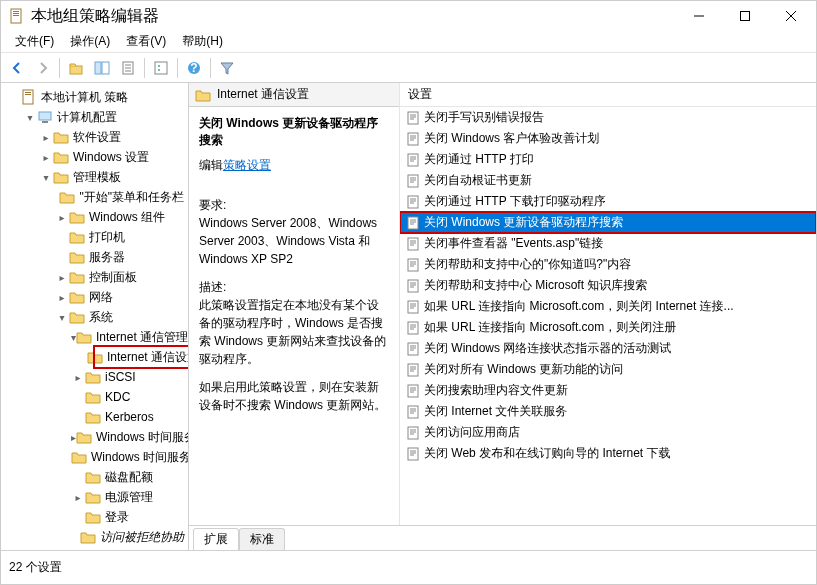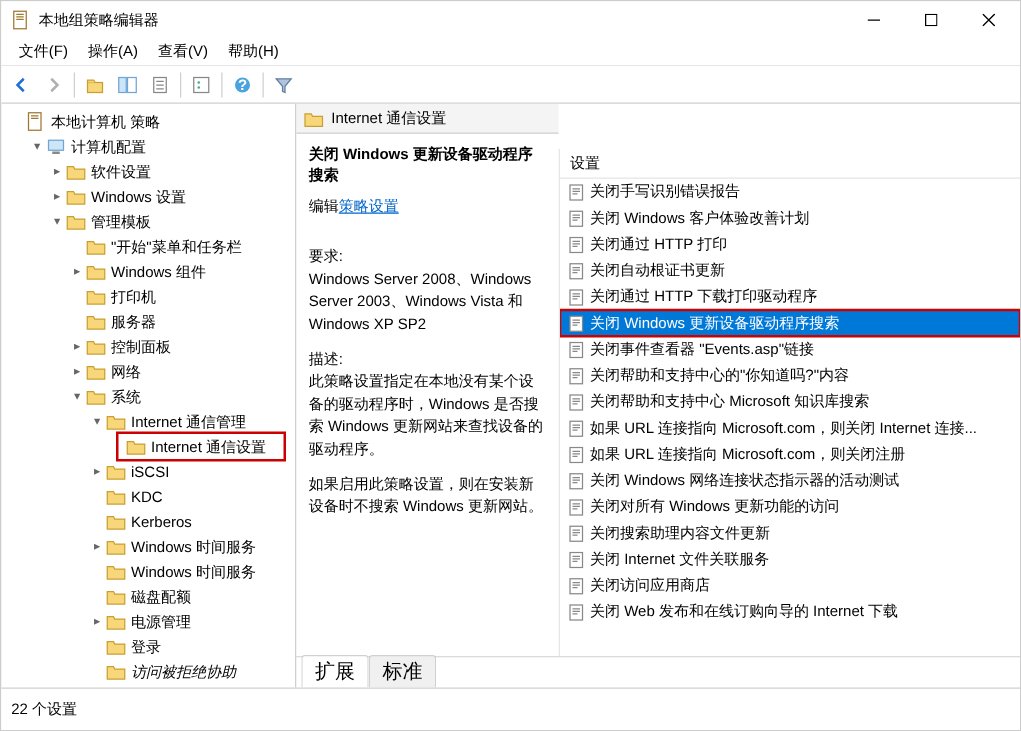--- a/index.html
+++ b/index.html
@@ -1,47 +1,47 @@
 <!DOCTYPE html>
 <html><head>
 <meta charset="utf-8">
 <style>
 * { box-sizing: border-box; margin: 0; padding: 0; font-family: "Microsoft YaHei", "Segoe UI", sans-serif; font-size: 12px; }
 body { background: #fff; width: 817px; height: 585px; overflow: hidden; display: flex; flex-direction: column; border: 1px solid #ccc; }
 .titlebar { height: 30px; display: flex; align-items: center; padding: 0 2px 0 8px; background: #fff; }
 .titlebar .app-icon { width: 16px; height: 16px; margin-right: 6px; }
-.titlebar .title { flex: 1; font-size: 12px; color: #000; }
+.titlebar .title { flex: 1; font-size: 16px; color: #000; }
 .win-btn { width: 46px; height: 30px; display: flex; align-items: center; justify-content: center; color: #000; }
 .menubar { height: 22px; display: flex; align-items: center; padding: 0 6px; background: #fff; border-bottom: 1px solid #e5e5e5; }
 .menu-item { padding: 2px 8px; color: #000; }
 .toolbar { height: 30px; display: flex; align-items: center; padding: 0 4px; gap: 2px; border-bottom: 1px solid #d0d0d0; background: #fff; }
 .tool-btn { width: 24px; height: 24px; display: flex; align-items: center; justify-content: center; border-radius: 2px; }
 .tool-sep { width: 1px; height: 20px; background: #d0d0d0; margin: 0 2px; }
 .main { flex: 1; display: flex; min-height: 0; }
-.tree-pane { width: 236px; border-right: 1px solid #d0d0d0; overflow: auto; padding: 4px 0; position: relative; }
+.tree-pane { width: 188px; border-right: 1px solid #d0d0d0; overflow: auto; padding: 4px 0; position: relative; }
 .tree-pane::-webkit-scrollbar { width: 16px; }
 .tree-pane::-webkit-scrollbar-thumb { background: #c0c0c0; }
 .tree-pane::-webkit-scrollbar-track { background: #f0f0f0; }
 .content-pane { flex: 1; display: flex; flex-direction: column; min-width: 0; }
 .content-area { flex: 1; display: flex; min-height: 0; border-bottom: 1px solid #d0d0d0; }
 .desc-col { width: 210px; padding: 6px 10px; overflow: auto; }
 .desc-header { height: 24px; display: flex; align-items: center; font-size: 12px; color: #000; background: #f4f4f4; border-bottom: 1px solid #d0d0d0; padding: 0 6px; margin: -6px -10px 8px -10px; }
 .desc-header .folder-icon { margin-right: 6px; }
 .desc-title { font-weight: bold; margin-bottom: 8px; line-height: 1.4; }
 .desc-link { color: #0066cc; text-decoration: underline; }
 .desc-body { margin-top: 22px; line-height: 1.5; }
 .desc-body p { margin-bottom: 10px; }
-.list-col { flex: 1; overflow: auto; border-left: 1px solid #e5e5e5; position: relative; margin-top: 36px; }
+.list-col { flex: 1; overflow: auto; border-left: 1px solid #e5e5e5; position: relative; }
 .list-header { height: 24px; background: #fff; border-bottom: 1px solid #e5e5e5; display: flex; align-items: center; padding: 0 8px; font-size: 12px; position: sticky; top: 0; }
 .list-items { }
 .list-item { height: 21px; display: flex; align-items: center; padding: 0 6px; gap: 4px; white-space: nowrap; }
 .list-item.selected { background: #0078d7; color: #fff; }
 .list-item.hl-box { outline: 2px solid #c00; outline-offset: -1px; }
 .tabs-row { height: 24px; display: flex; align-items: flex-end; padding: 0 4px; background: #fff; }
-.tab { padding: 2px 10px; border: 1px solid #d0d0d0; border-bottom: none; background: #fff; margin-right: 0px; border-radius: 3px 3px 0 0; font-size: 16px; }
+.tab { padding: 2px 10px; border: 1px solid #d0d0d0; border-bottom: none; background: #fff; margin-right: 0px; border-radius: 3px 3px 0 0; font-size: 12px; }
 .tab.inactive { background: #f0f0f0; }
 .statusbar { height: 34px; border-top: 1px solid #d0d0d0; display: flex; align-items: center; padding: 0 8px; font-size: 12px; background: #fff; }
 .tree-item { display: flex; align-items: center; height: 20px; padding-right: 4px; white-space: nowrap; }
 .expander { width: 14px; display: inline-flex; justify-content: center; color: #666; font-size: 10px; }
 .tree-icon { width: 16px; height: 16px; margin-right: 4px; flex-shrink: 0; }
 .hl-tree { position: absolute; border: 2px solid #c00; pointer-events: none; }
 .folder-svg { width: 16px; height: 16px; }
 .policy-svg { width: 14px; height: 14px; flex-shrink: 0; }
 </style>
 </head>

